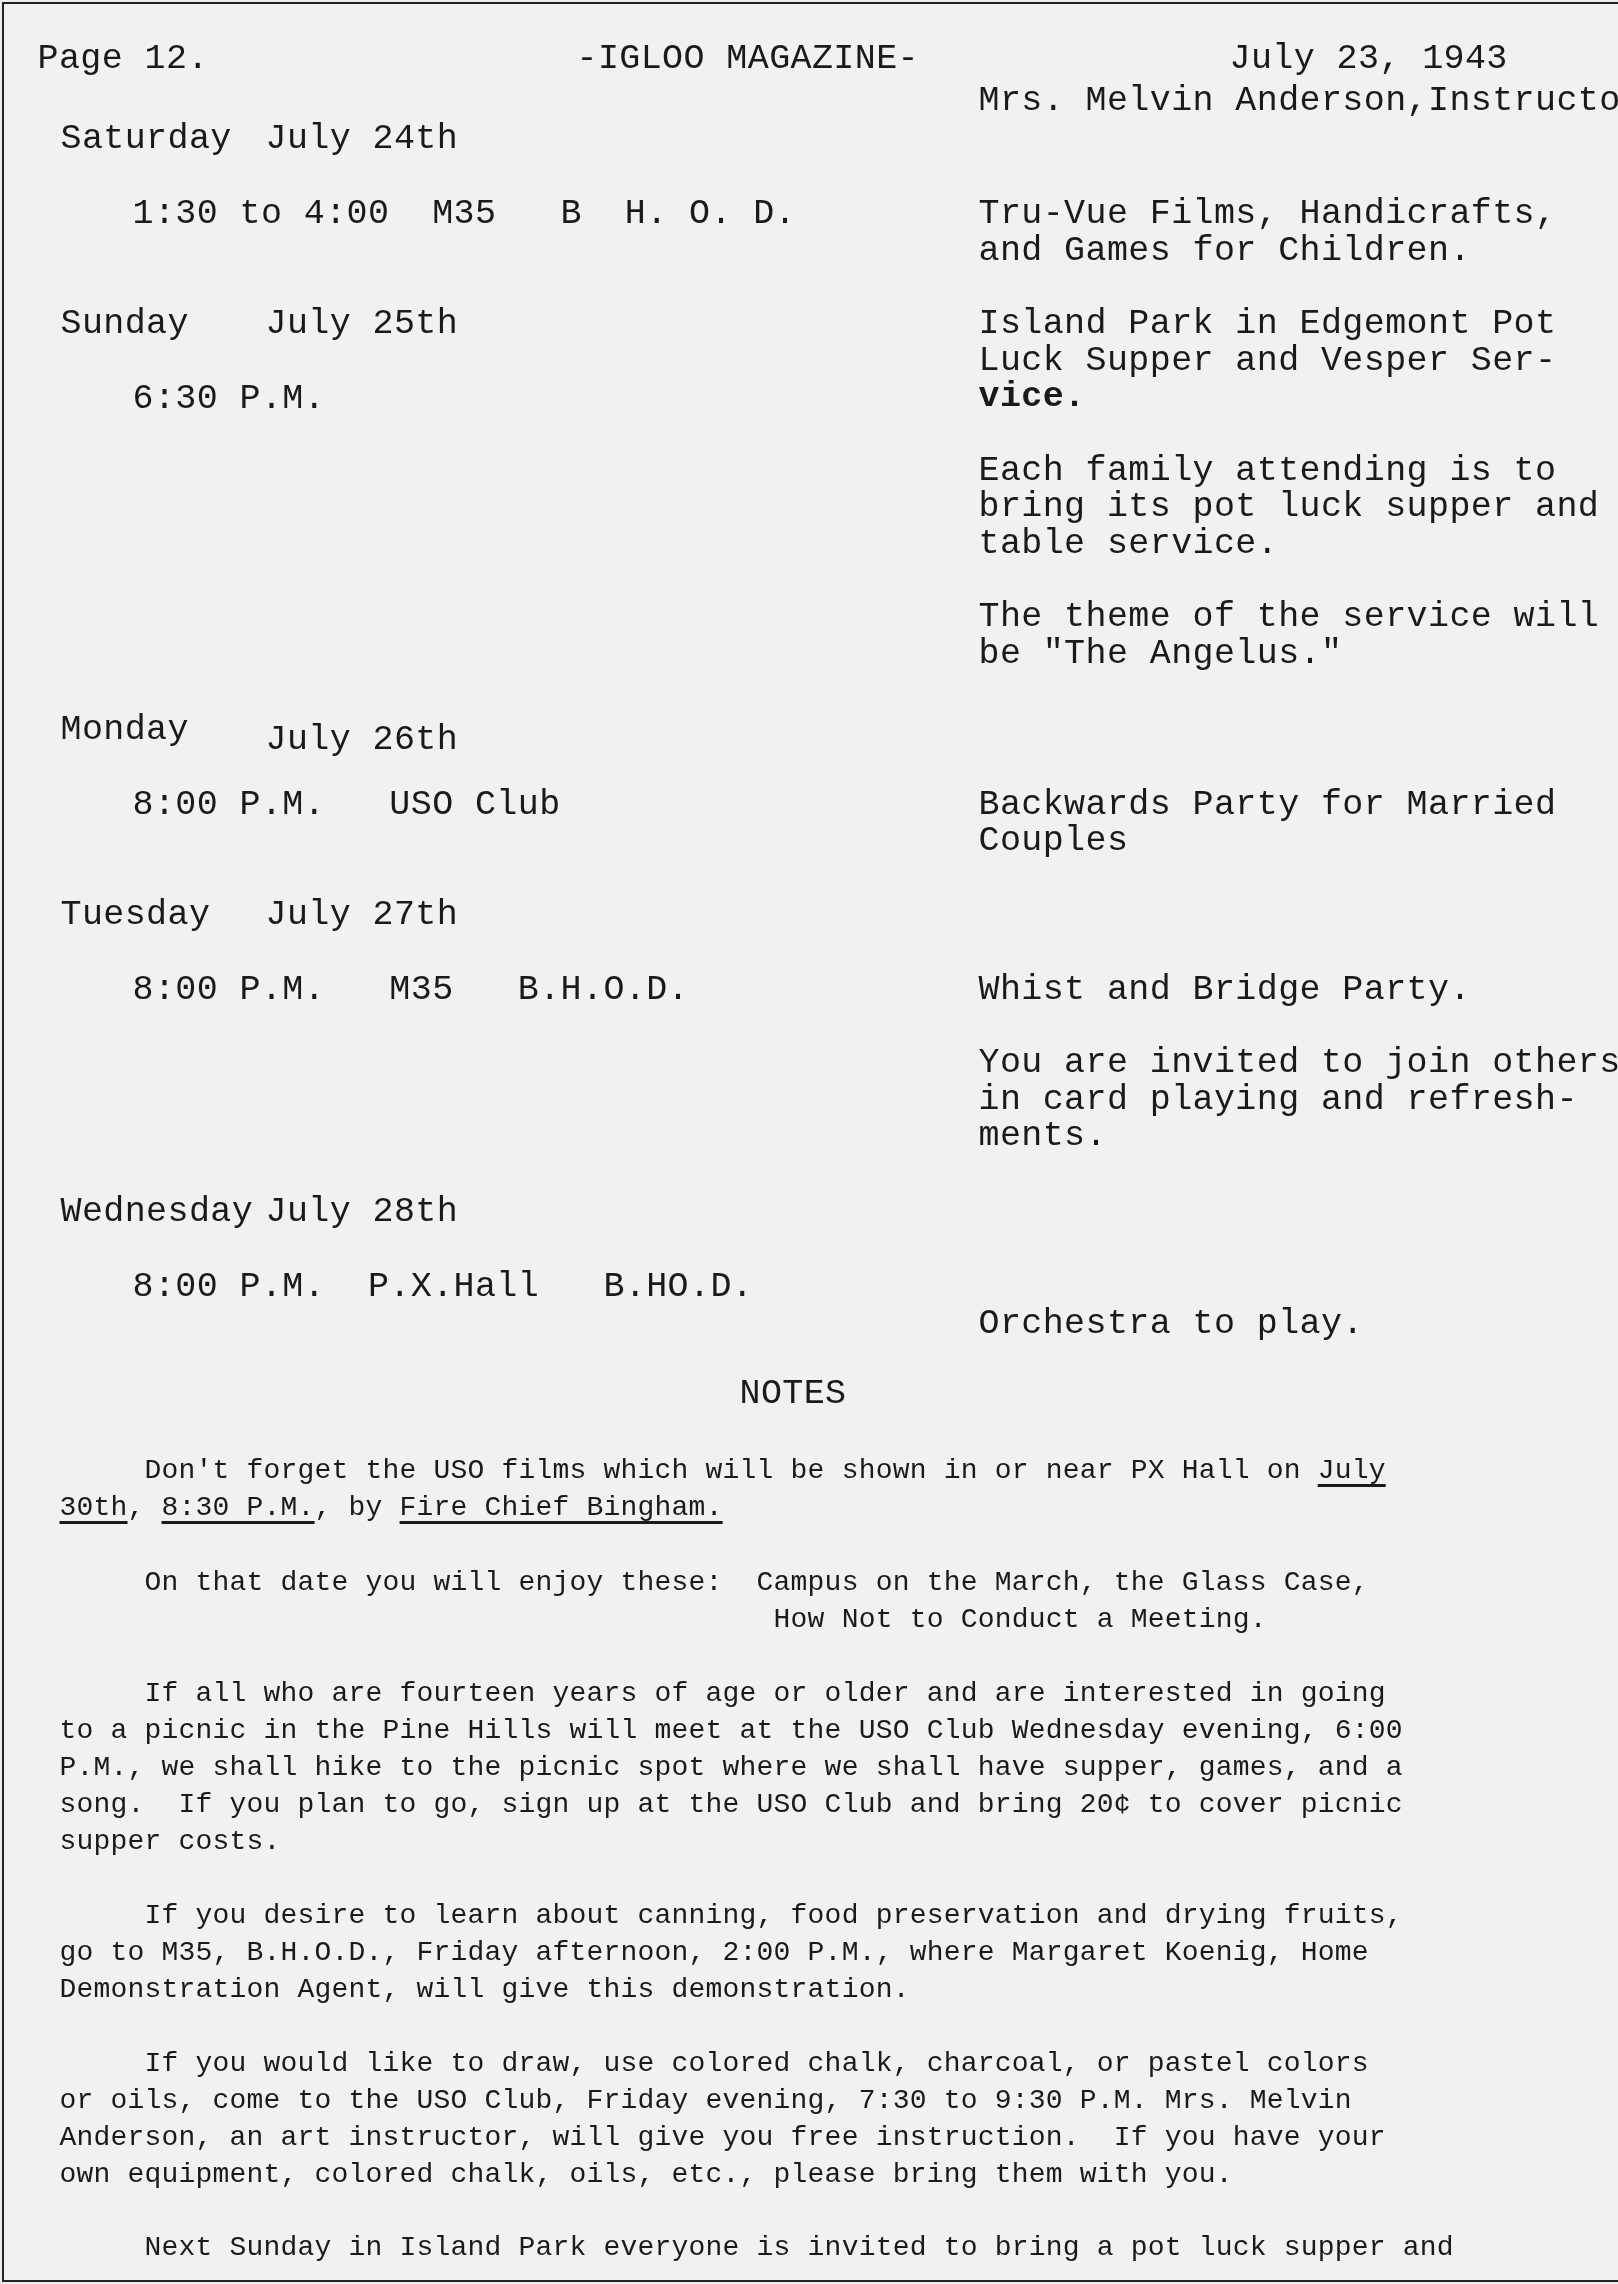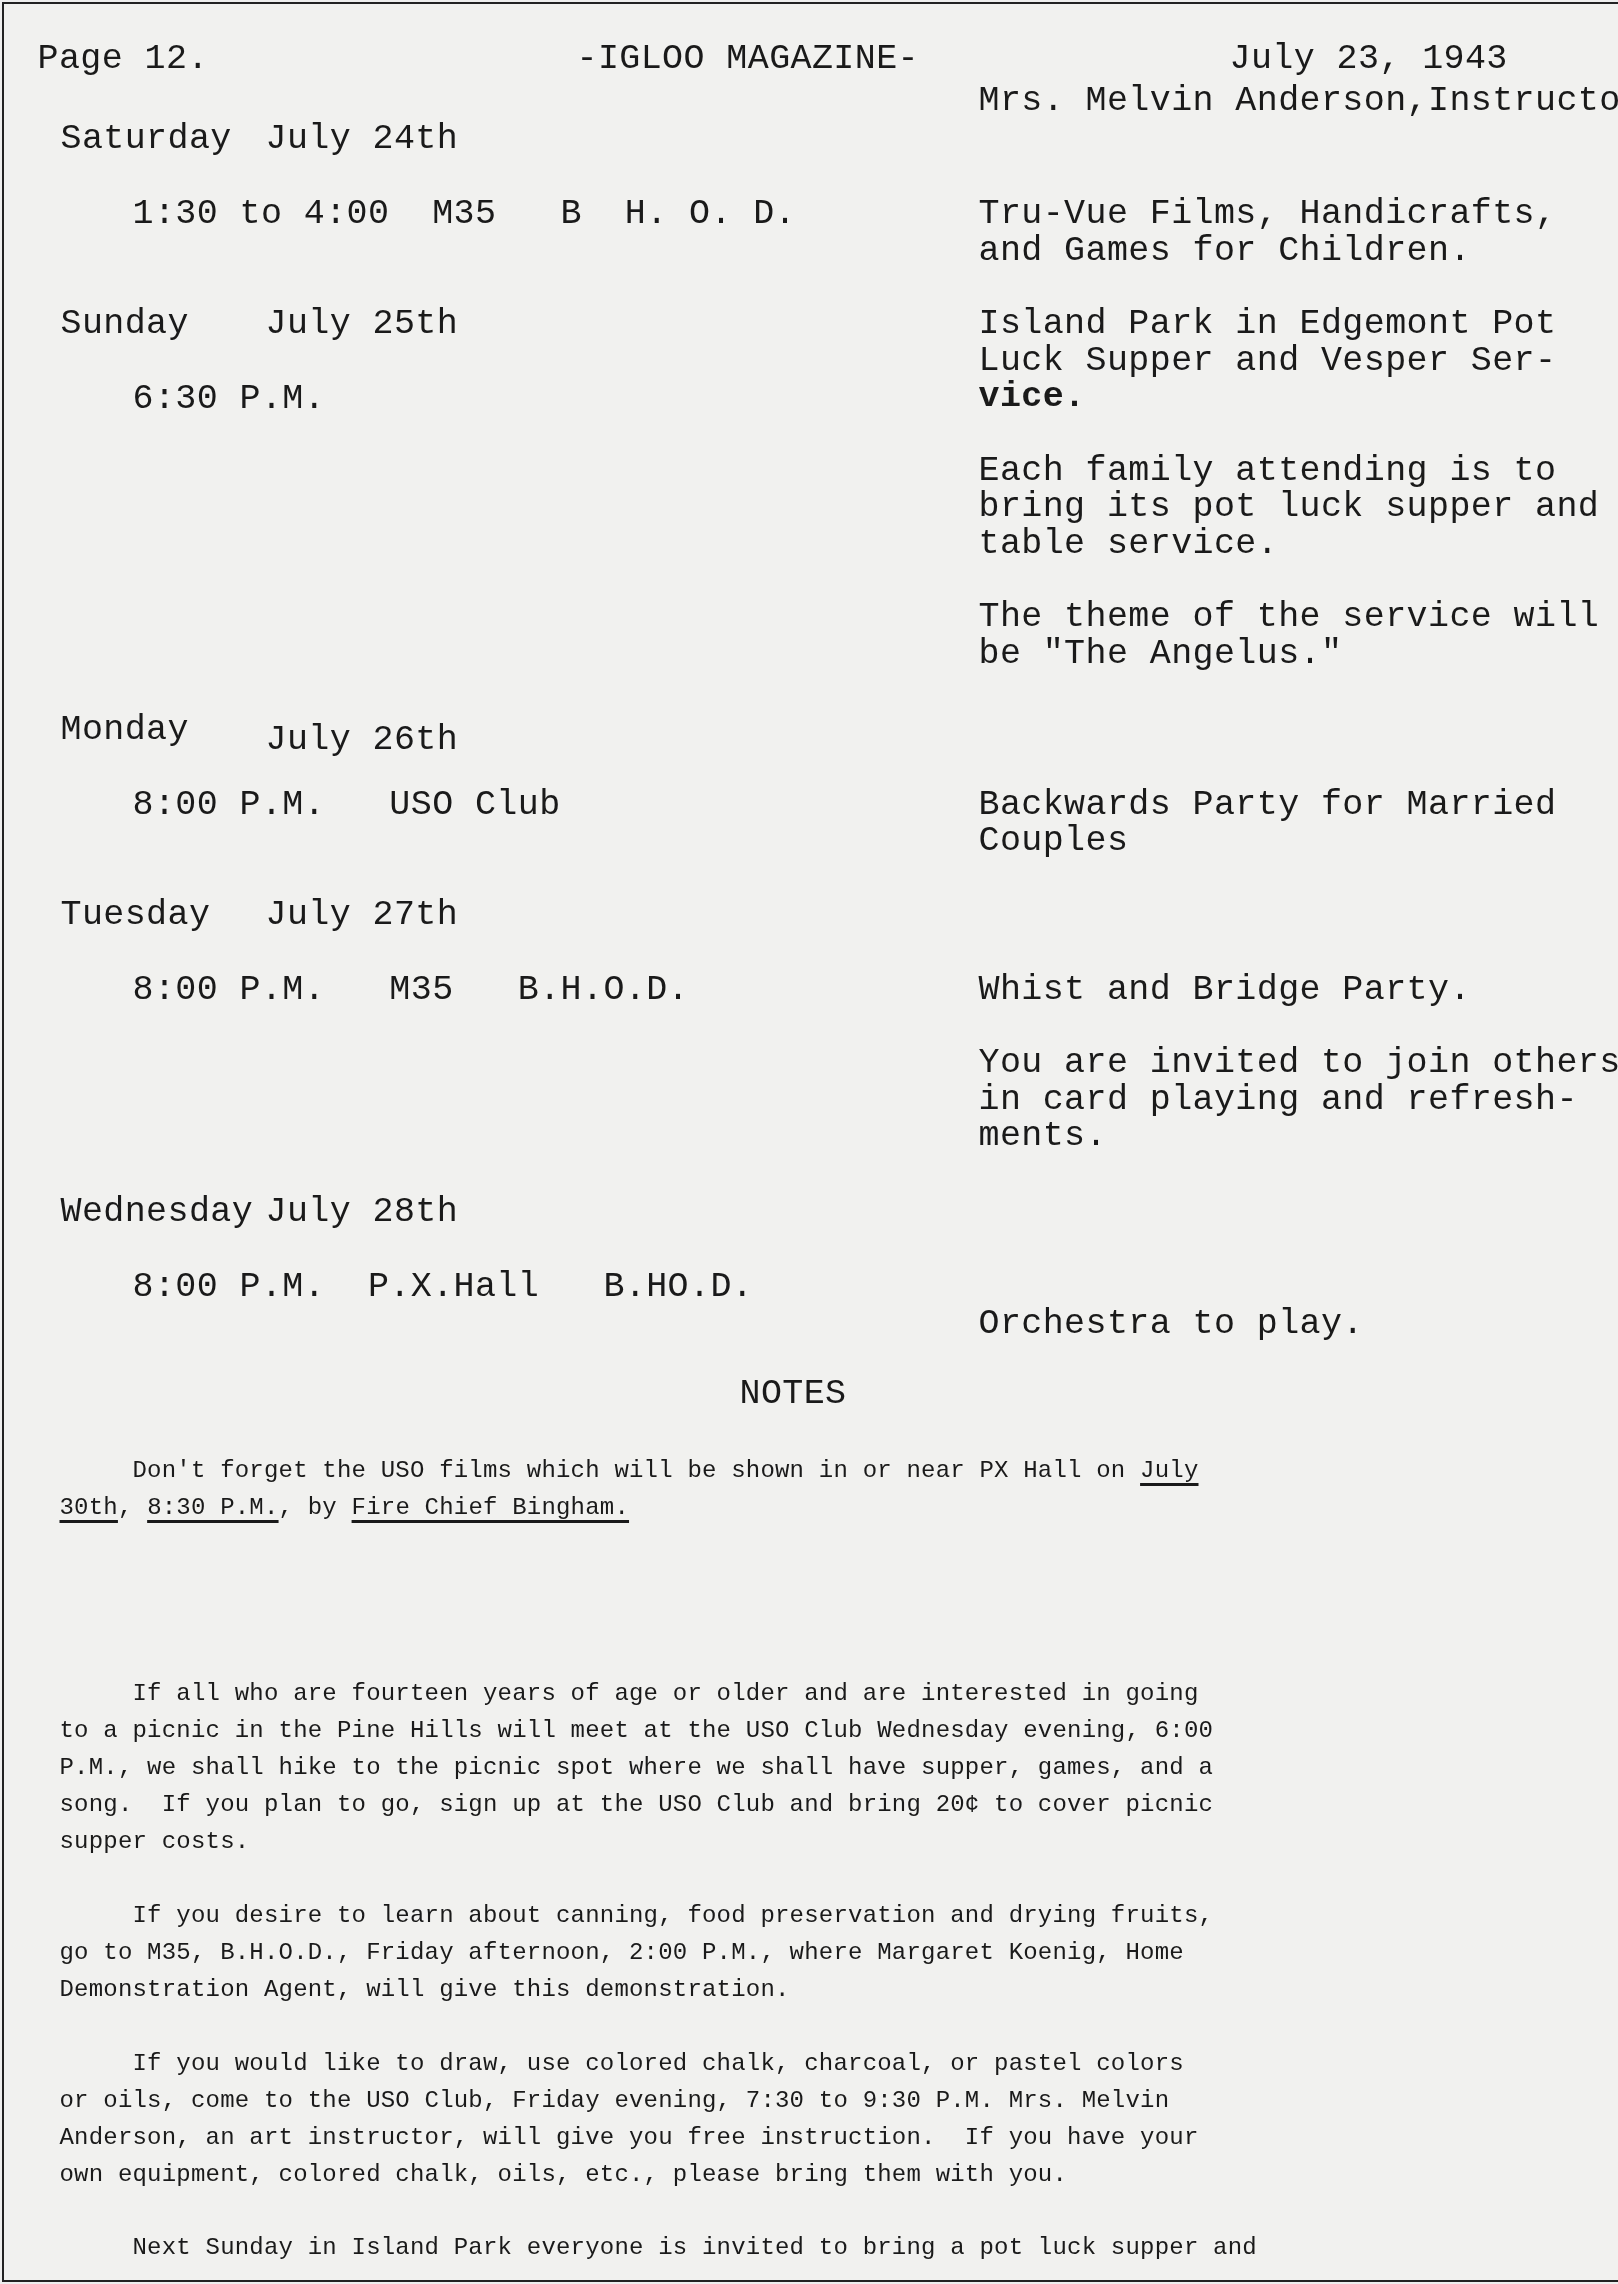--- a/index.html
+++ b/index.html
@@ -15,21 +15,21 @@
     margin: 1.5px 0 0 1.5px;
     background: #f1f1ef;
     border-left: 2.2px solid #222;
     border-top: 2.2px solid #222;
     border-bottom: 2.9px solid #222;
     box-sizing: border-box;
     overflow: hidden;
   }
   .t { position: absolute; white-space: pre; font-size: 35px; line-height: 37px; letter-spacing: 0.4px; }
   .ul { text-decoration: underline; text-decoration-thickness: 2.9px; text-underline-offset: 5.9px; }
-  .para { position: absolute; left: 56px; width: 1481px; font-size: 24px; line-height: 37px; letter-spacing: 0.2px; }
+  .para { position: absolute; left: 56px; width: 1481px; font-size: 28px; line-height: 37px; letter-spacing: 0.2px; }
   .para .line { display: block; white-space: pre; }
 </style>
 </head>
 <body>
 
 <div class="page">
 
   <div class="t" style="left:34px; top:37px;">Page 12.</div>
   <div class="t" style="left:573px; top:37px;">-IGLOO MAGAZINE-</div>
   <div class="t" style="left:1226px; top:37px;">July 23, 1943</div>
@@ -72,20 +72,24 @@
   <div class="t" style="left:129px; top:1265px;">8:00 P.M.  P.X.Hall   B.HO.D.</div>
   <div class="t" style="left:975px; top:1302px;">Orchestra to play.</div>
 
   <div class="t" style="left:736px; top:1372px;">NOTES</div>
 
   <div class="para" style="top:1448px;">
     <span class="line"><span>     Don't forget the USO films which will be shown in or near PX Hall on </span><span class="ul">July</span></span>
     <span class="line"><span class="ul">30th</span><span>, </span><span class="ul">8:30 P.M.</span><span>, by </span><span class="ul">Fire Chief Bingham.</span></span>
   </div>
 
+  <div class="para" style="top:1560px;">
+    <span class="line">     On that date you will enjoy these:  Campus on the March, the Glass Case,</span>
+    <span class="line">                                          How Not to Conduct a Meeting.</span>
+  </div>
 
   <div class="para" style="top:1671px;">
     <span class="line">     If all who are fourteen years of age or older and are interested in going</span>
     <span class="line">to a picnic in the Pine Hills will meet at the USO Club Wednesday evening, 6:00</span>
     <span class="line">P.M., we shall hike to the picnic spot where we shall have supper, games, and a</span>
     <span class="line">song.  If you plan to go, sign up at the USO Club and bring 20¢ to cover picnic</span>
     <span class="line">supper costs.</span>
   </div>
 
   <div class="para" style="top:1893px;">

